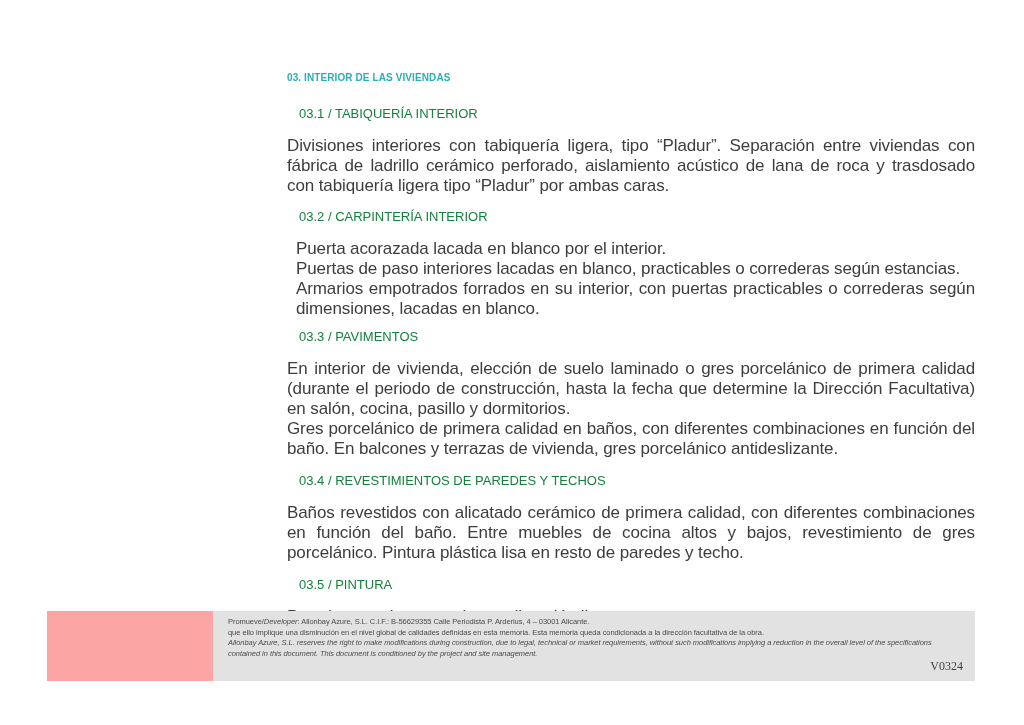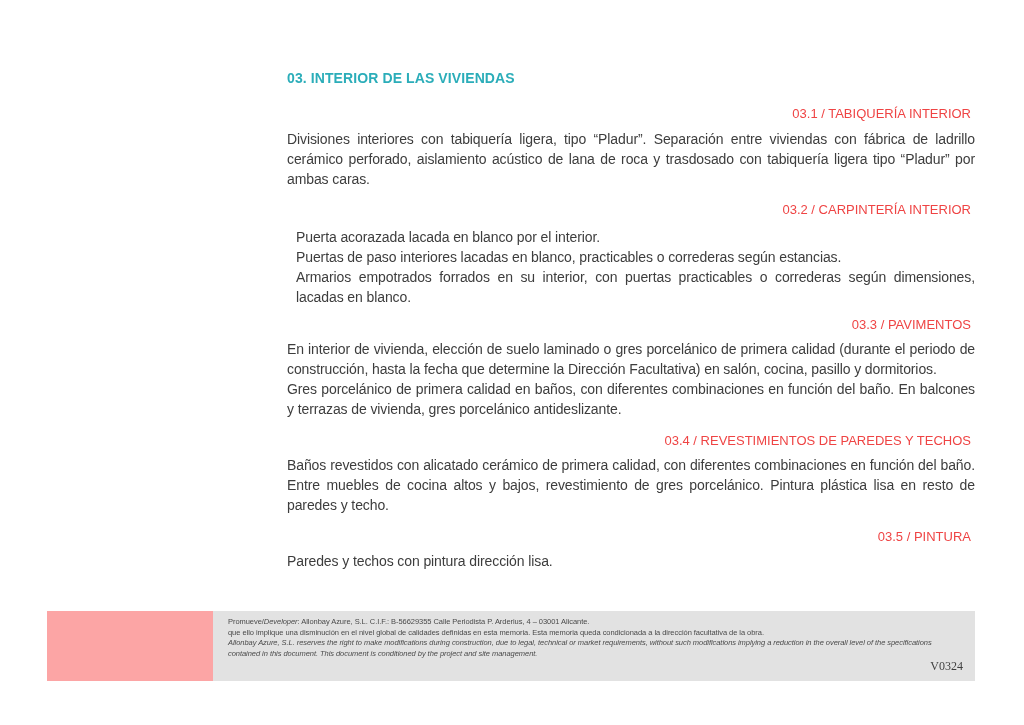--- a/index.html
+++ b/index.html
@@ -16,38 +16,37 @@
     overflow: hidden;
   }
   .content {
     position: absolute;
     left: 287px;
     top: 0;
     width: 688px;
   }
   .doc-title {
     margin: 68px 0 0 0;
-    font-size: 14px;
+    font-size: 10px;
     line-height: 20px;
     font-weight: bold;
     color: #2badb9;
     letter-spacing: 0.1px;
   }
   .sec-heading {
-    margin: 4px;
+    margin: 12px;
     font-size: 13px;
     line-height: 20px;
     font-weight: normal;
-    color: #ef4444;
+    color: #15803d;
     letter-spacing: 0px;
-    text-align: right;
   }
   .para {
     margin: 0;
-    font-size: 14px;
+    font-size: 17px;
     line-height: 20px;
     color: #3d3d3d;
     letter-spacing: -0.1px;
     text-align: justify;
   }
   .para-line { text-align: justify; }
   
   .h-31 { margin-top: 16px; }
   .p-31 { margin-top: 5px; }
   .h-32 { margin-top: 11px; }

